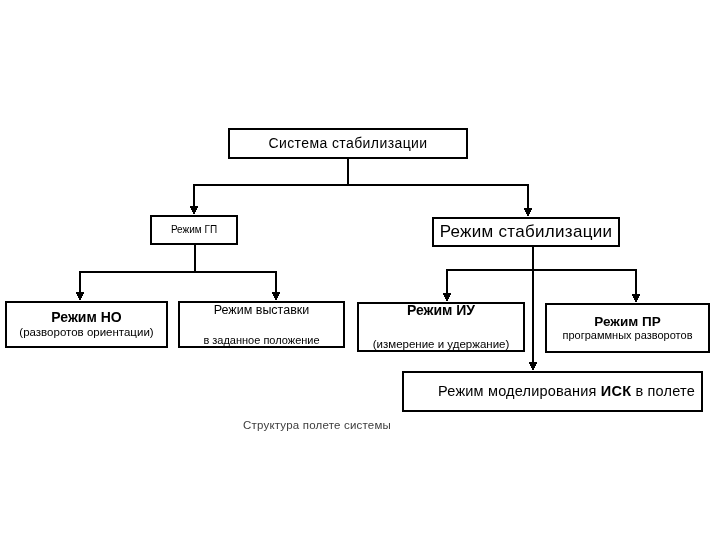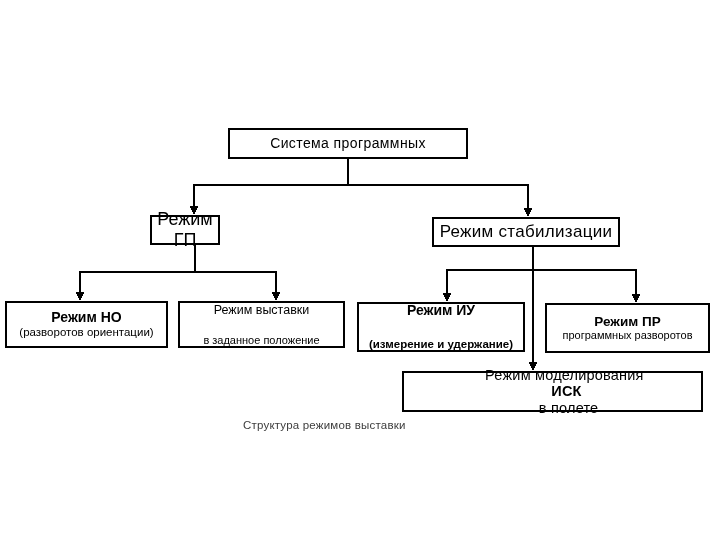--- a/index.html
+++ b/index.html
@@ -27,36 +27,36 @@
     border: 2.5px solid #000000;
     background: #ffffff;
     display: flex;
     flex-direction: column;
     align-items: center;
     justify-content: center;
     text-align: center;
     line-height: 1.15;
   }
   #n-root  { left: 228px; top: 128px; width: 240px; height: 31px; font-size: 14px;   letter-spacing: 0.4px; }
-  #n-gp    { left: 150px; top: 215px; width:  70px; height: 30px; font-size: 18px; }
+  #n-gp    { left: 150px; top: 215px; width:  88px; height: 30px; font-size: 10px; }
   #n-stab  { left: 432px; top: 217px; width: 188px; height: 30px; font-size: 17px;   letter-spacing: 0.3px; }
   #n-no    { left:   5px; top: 301px; width: 163px; height: 47px; gap: 1px; }
   #n-no   .l1 { font-weight: bold; font-size: 14px; }
   #n-no   .l2 { font-size: 11.5px; }
   #n-vyst  { left: 178px; top: 301px; width: 167px; height: 47px; gap: 17px; }
   #n-vyst .l1 { font-size: 12.5px; }
   #n-vyst .l2 { font-size: 11px; }
   #n-iu    { left: 357px; top: 302px; width: 168px; height: 50px; gap: 20px; }
   #n-iu   .l1 { font-weight: bold; font-size: 14px; }
-  #n-iu   .l2 { font-size: 11.5px; font-weight: bold; }
+  #n-iu   .l2 { font-size: 11.5px; }
   #n-pr    { left: 545px; top: 303px; width: 165px; height: 50px; }
   #n-pr   .l1 { font-weight: bold; font-size: 13.5px; }
   #n-pr   .l2 { font-size: 11px; }
   #n-model { left: 402px; top: 371px; width: 301px; height: 41px; font-size: 14.5px;
-             flex-direction: column; letter-spacing: 0.2px; white-space: pre; padding-left: 28px; }
+             flex-direction: row; letter-spacing: 0.2px; white-space: pre; padding-left: 28px; }
   #n-model .b { font-weight: bold; }
   .caption {
     position: absolute;
     left: 243px; top: 415px;
     font-size: 11.5px;
     line-height: 20px;
     color: #3d3d3d;
     letter-spacing: 0.2px;
   }
 </style>
@@ -88,21 +88,21 @@
       <polygon points="528,217 523.5,208 532.5,208"></polygon>
       <polygon points="80,301 75.5,292 84.5,292"></polygon>
       <polygon points="276,301 271.5,292 280.5,292"></polygon>
       <polygon points="447,302 442.5,293 451.5,293"></polygon>
       <polygon points="636,303 631.5,294 640.5,294"></polygon>
       <polygon points="533,371 528.5,362 537.5,362"></polygon>
     </g>
   </svg>
 
   <div class="node" id="n-root">
-    <span class="l1">Система программных</span>
+    <span class="l1">Система стабилизации</span>
   </div>
 
   <div class="node" id="n-gp">
     <span class="l1">Режим ГП</span>
   </div>
 
   <div class="node" id="n-stab">
     <span class="l1">Режим стабилизации</span>
   </div>
 
@@ -124,16 +124,16 @@
   <div class="node" id="n-pr">
     <span class="l1">Режим ПР</span>
     <span class="l2">программных разворотов</span>
   </div>
 
   <div class="node" id="n-model">
     <span>Режим моделирования </span><span class="b">ИСК</span><span> в полете</span>
   </div>
 
   <div class="caption">
-    <div>Структура режимов выставки</div>
+    <div>Структура полете системы</div>
   </div>
 
 </div>
 
 </body></html>

